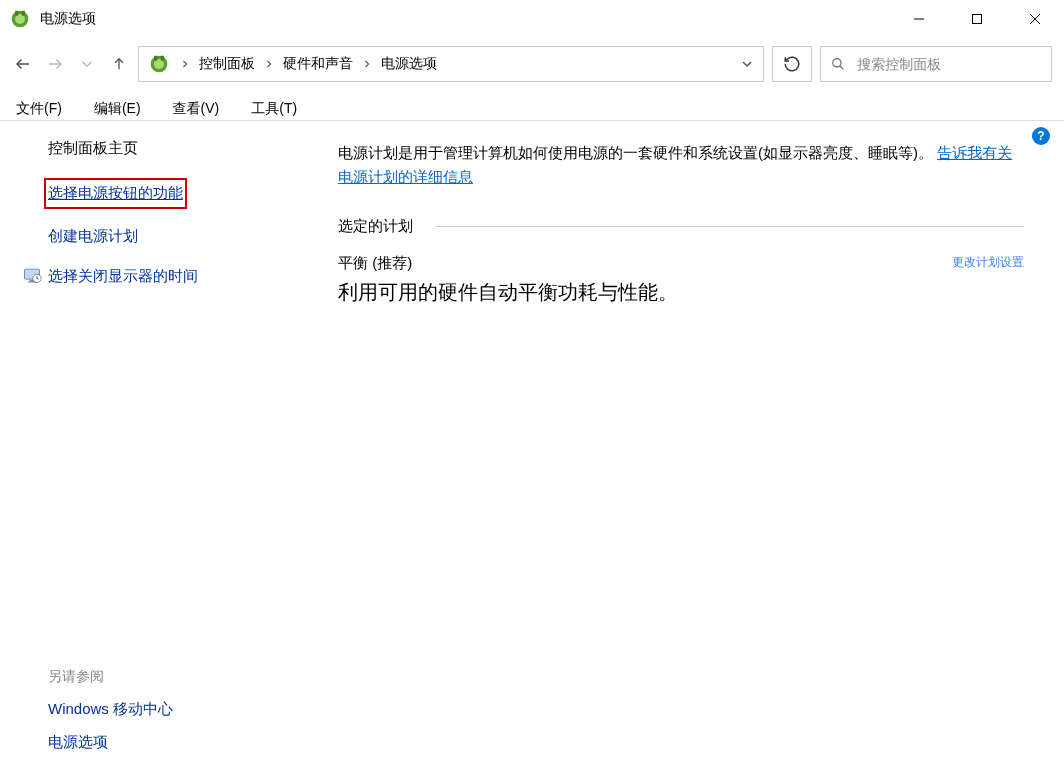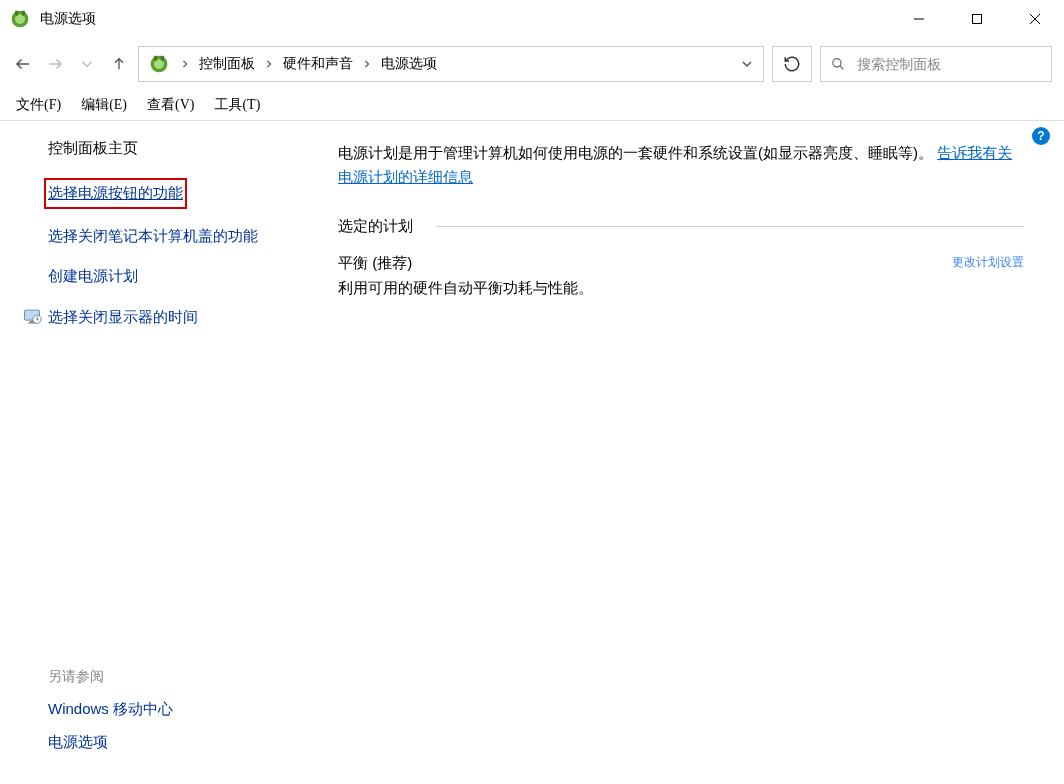--- a/index.html
+++ b/index.html
@@ -94,25 +94,24 @@
     font-family: inherit; font-size: 14px;
     width: 100%;
     color: #000;
   }
   .search-input::placeholder { color: #888; }
 
   
   .menu-bar {
     height: 30px;
     display: flex;
-    align-items: center;
+    align-items: flex-end;
     padding: 0 12px;
-    gap: 12px;
+    gap: 24px;
     font-size: 14px;
-    font-family: Liberation Serif, serif;
   }
   .menu-item { padding: 2px 4px; }
 
   .separator {
     height: 1px;
     background: #ddd;
   }
 
   
   .body-area {
@@ -226,21 +225,21 @@
     justify-content: space-between;
     margin-bottom: 6px;
   }
   .plan-name { font-size: 15px; }
   .plan-change {
     color: #3b82f6;
     font-size: 12px;
     cursor: pointer;
   }
   .plan-desc {
-    font-size: 15px;
+    font-size: 20px;
     color: #000;
   }
 </style>
 </head>
 <body>
 
 <div class="title-bar">
   <span class="app-icon">
     <svg viewBox="0 0 24 24">
       <circle cx="12" cy="12" r="10" fill="#5aa02c"></circle>
@@ -356,21 +355,20 @@
   <span class="menu-item">工具(T)</span>
 </div>
 
 <div class="separator"></div>
 
 <div class="body-area">
   <div class="sidebar">
     <div class="sidebar-home">控制面板主页</div>
 
     <div><span class="side-link highlighted">选择电源按钮的功能</span></div>
-    <div class="side-link">选择关闭笔记本计算机盖的功能</div>
     <div class="side-link">创建电源计划</div>
 
     <div class="side-link-row">
       <span class="side-small-icon">
         <svg viewBox="0 0 24 24">
             <rect x="3" y="5" width="18" height="12" rx="1" fill="#c0d8f0" stroke="#5a7aa0" stroke-width="1"></rect>
             <rect x="9" y="18" width="6" height="2" fill="#888"></rect>
             <rect x="7" y="20" width="10" height="1" fill="#666"></rect>
             <circle cx="18" cy="16" r="5" fill="#fff" stroke="#5a7aa0" stroke-width="1"></circle>
             <line x1="18" y1="13" x2="18" y2="16" stroke="#333"></line>

